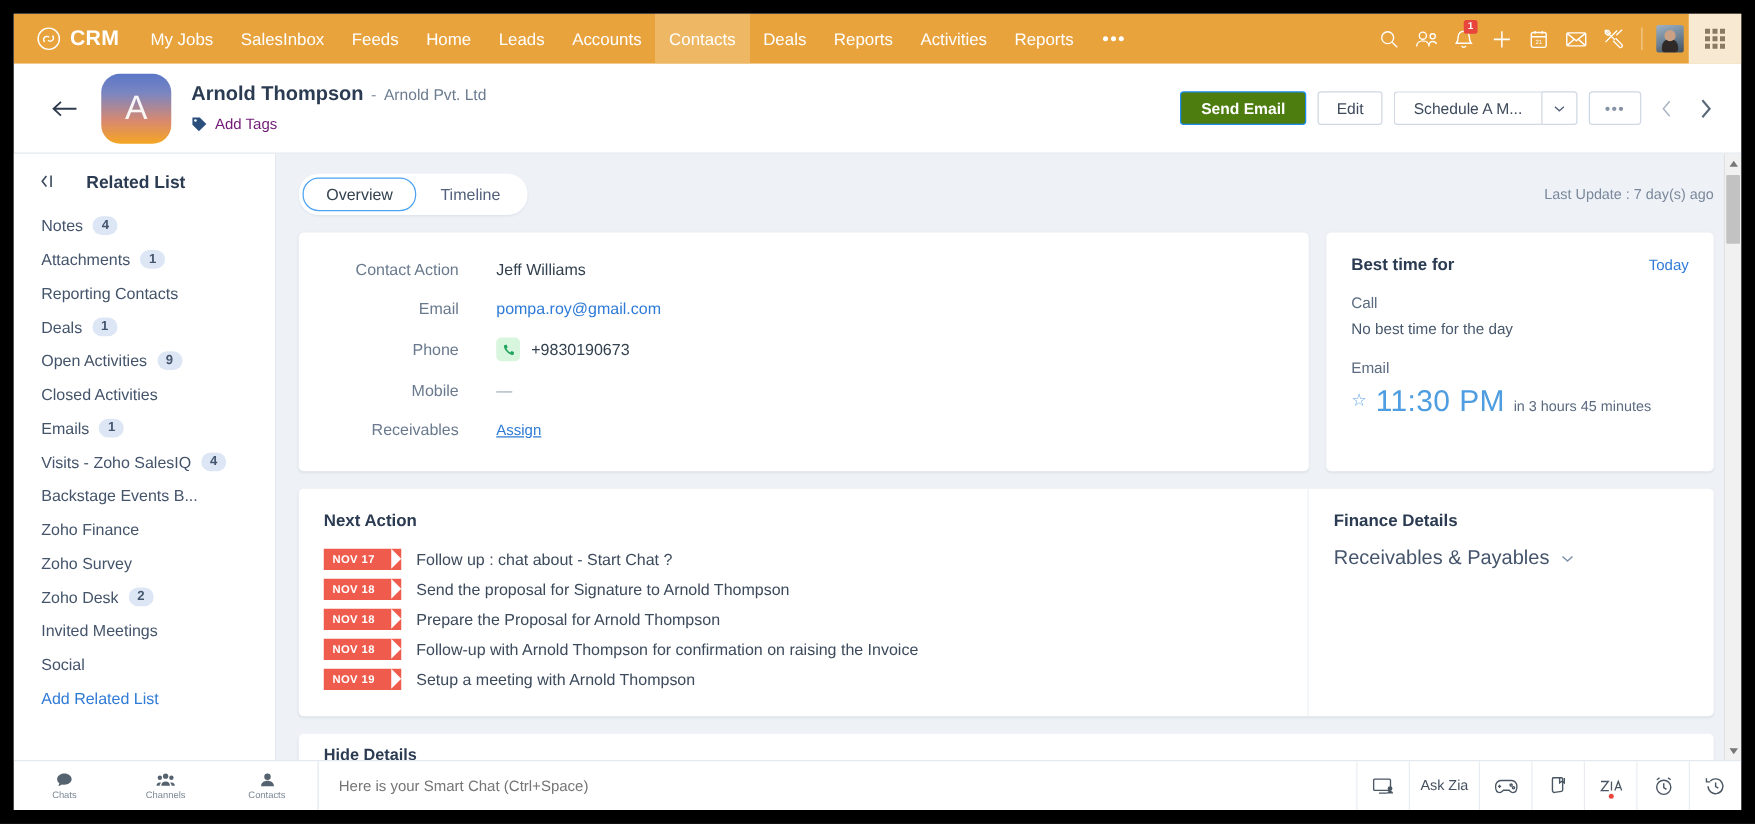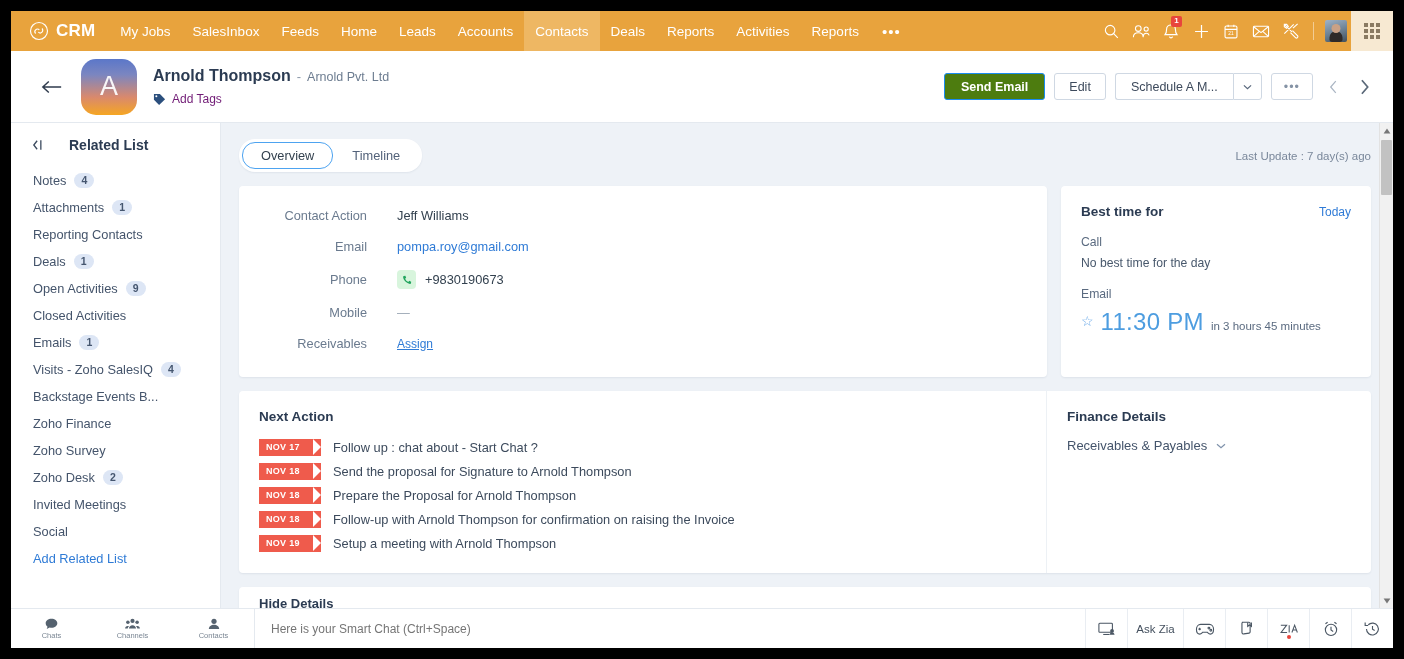--- a/index.html
+++ b/index.html
@@ -201,21 +201,21 @@
     content:""; position:absolute; right:0; top:0;
     border-left:8px solid #fff; border-top:8.5px solid transparent;
     border-bottom:8.5px solid transparent;
   }
   .na-text { font-size:12.8px; color:#3c4a5c; }
 
   
   .card-finance { width:310px; padding:18px 20px; }
   .fin-title { font-size:13.5px; font-weight:700; color:#2b3b52; margin-bottom:14px; }
   .fin-row { display:flex; align-items:center; gap:9px; cursor:pointer; }
-  .fin-row .lbl { font-size:13px; color:#44546b; }
+  .fin-row .lbl { font-size:16px; color:#44546b; }
 
   .combo-card { display:flex; background:#fff; border-radius:4px;
     box-shadow:0 1px 2px rgba(30,50,80,.08); margin-bottom:14px; }
   .peek { height:26px; background:#fff; border-radius:4px 4px 0 0;
     box-shadow:0 1px 2px rgba(30,50,80,.08); overflow:hidden;
     padding:9px 20px 0 20px; }
   .peek span { font-size:13px; font-weight:700; color:#2b3b52; display:block; }
 
   
   .vscroll {

